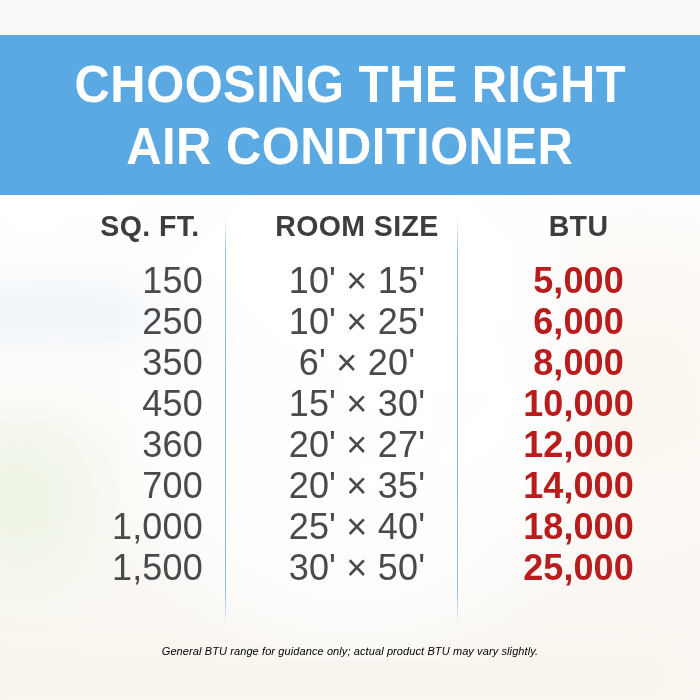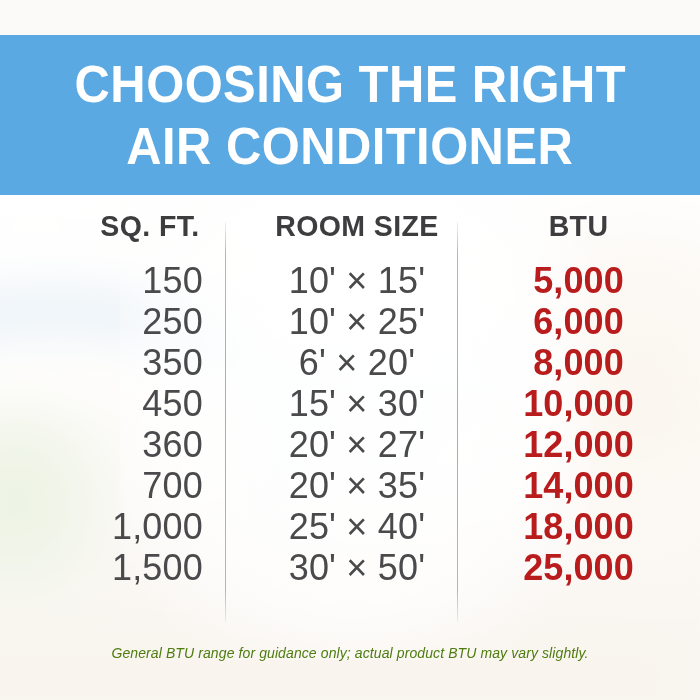--- a/index.html
+++ b/index.html
@@ -165,22 +165,22 @@
     color:#b91c1c;
     letter-spacing:0.1px;
   }
 
   
   .footnote {
     position:absolute; left:0; top:645px; width:700px;
     text-align:center;
     font-family:"Liberation Sans", sans-serif;
     font-style:italic;
-    font-size:14px;
-    color:#4d7c0f;
+    font-size:11px;
+    color:#000000;
     letter-spacing:0.1px;
   }
 </style>
 </head>
 <body>
 
 <div id="infographic">
 
   <div class="bg-photo">
     <div class="bg-base"></div>

